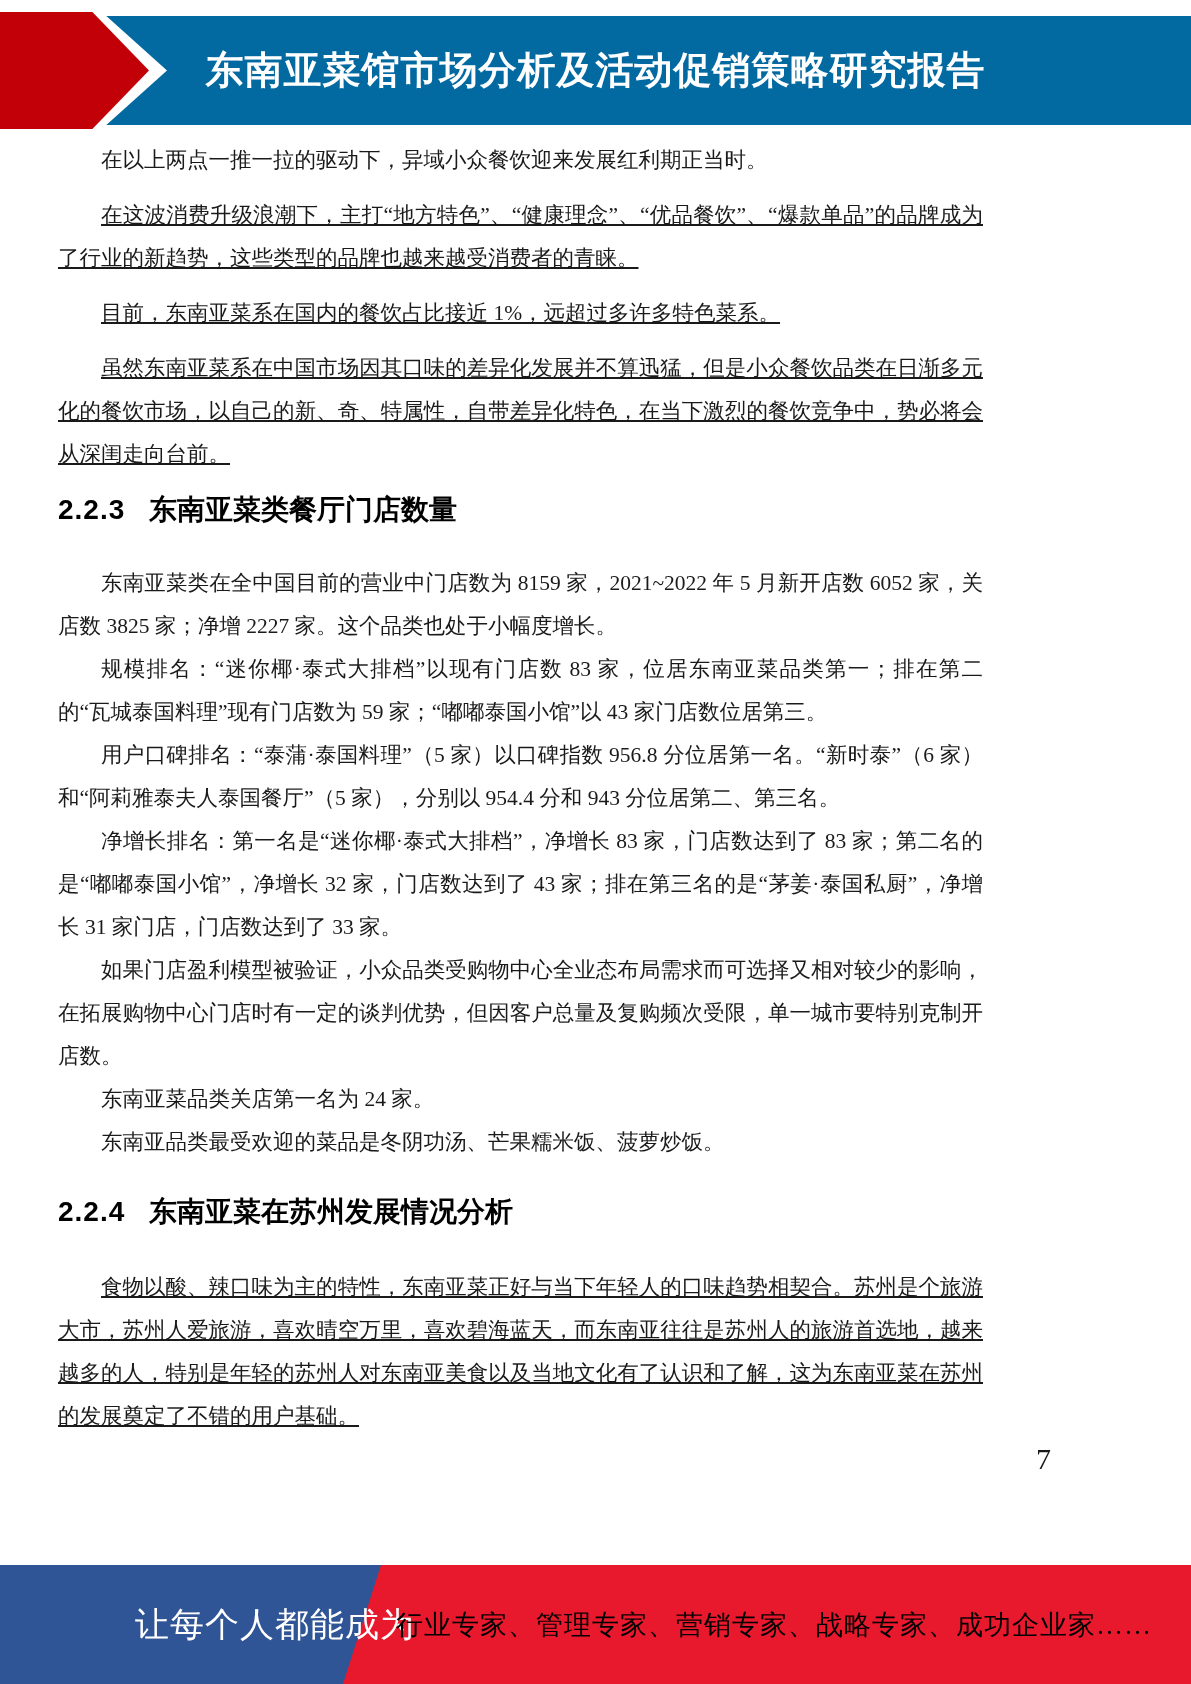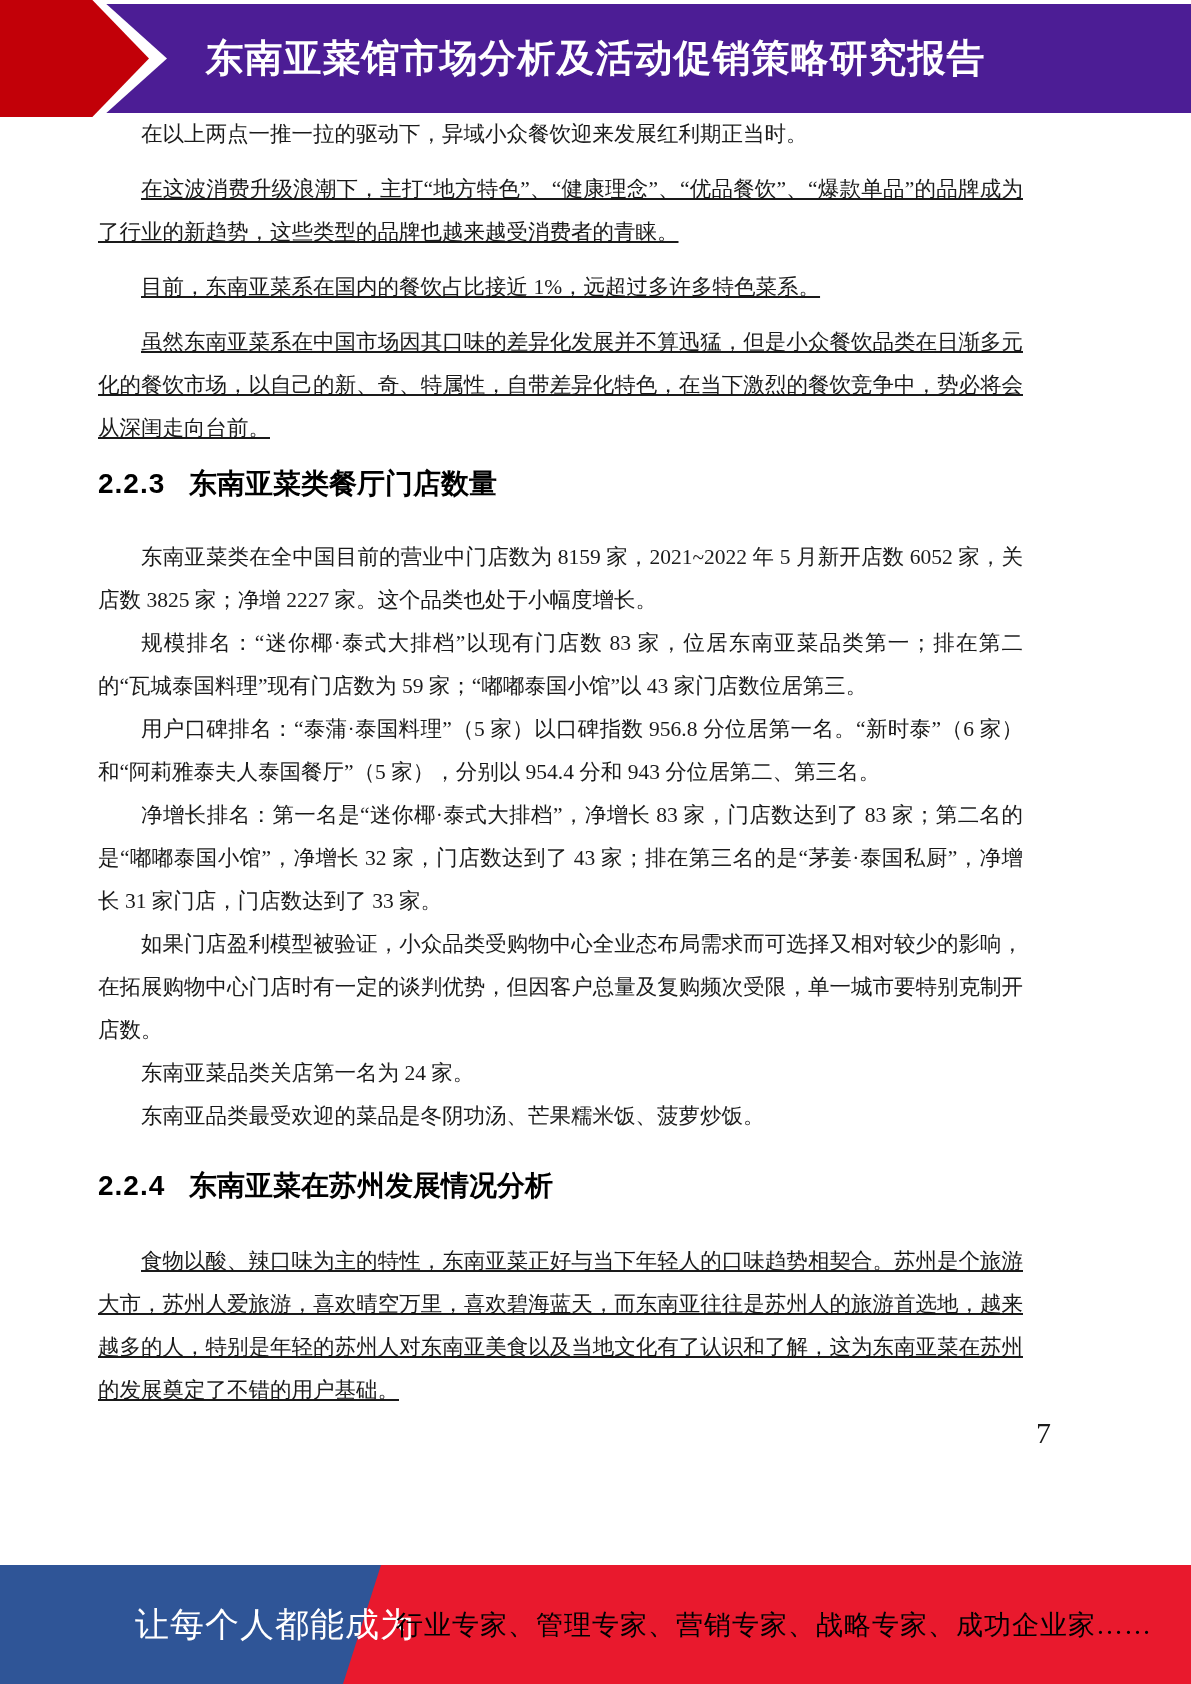--- a/index.html
+++ b/index.html
@@ -4,40 +4,40 @@
 <style>
   html,body{margin:0;padding:0;}
   body{
     width:1191px;height:1684px;position:relative;background:#ffffff;
     font-family:"Liberation Serif","DejaVu Serif",serif;
     color:#1a1a1a;overflow:hidden;
   }
 
   
   .header{
-    position:relative;margin-top:4px;height:109px;background:#4c1d95;
+    position:relative;margin-top:16px;height:109px;background:#0369a1;
   }
   .arrow{position:absolute;left:0;top:-4px;width:167px;height:117px;}
   .arrow-outline{
     position:absolute;left:0;top:0;width:167px;height:117px;background:#ffffff;
     clip-path:polygon(0 0,61% 0,100% 50%,61% 100%,0 100%);
   }
   .arrow-fill{
     position:absolute;left:0;top:0;width:149px;height:117px;background:#C20008;
     clip-path:polygon(0 0,62% 0,100% 50%,62% 100%,0 100%);
   }
   .header-title{
     position:absolute;inset:0;display:flex;align-items:center;justify-content:center;
     color:#ffffff;font-family:"Liberation Sans","DejaVu Sans",sans-serif;
     font-weight:bold;font-size:38px;letter-spacing:1px;white-space:nowrap;
   }
 
   
   .content{
-    margin:0 98px;width:925px;
+    margin:0 58px;width:925px;padding-top:14px;
     font-size:21.5px;line-height:43px;text-align:justify;
   }
   .para{margin:0;text-indent:2em;}
   .para.gap{margin-top:12px;text-decoration:underline;}
   .heading{
     font-family:"Liberation Sans","DejaVu Sans",sans-serif;
     font-weight:bold;font-size:28px;line-height:36px;color:#000;
     text-align:left;text-indent:0;
   }
   .heading .h-num{letter-spacing:1px;}

